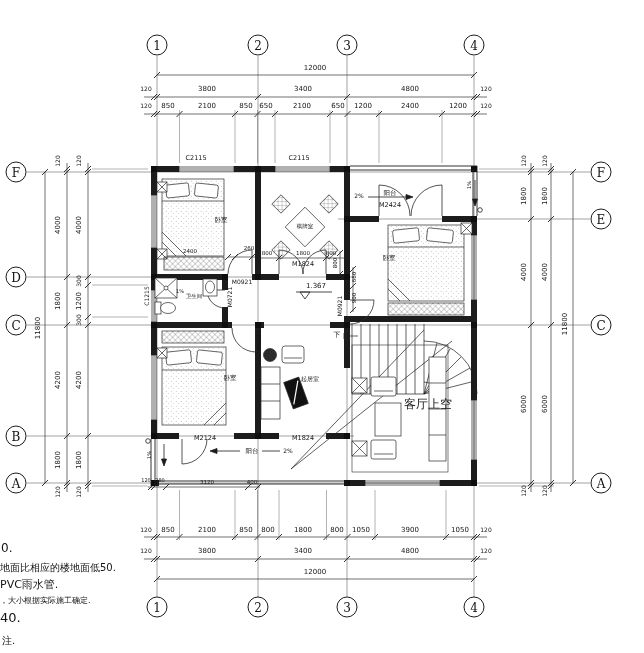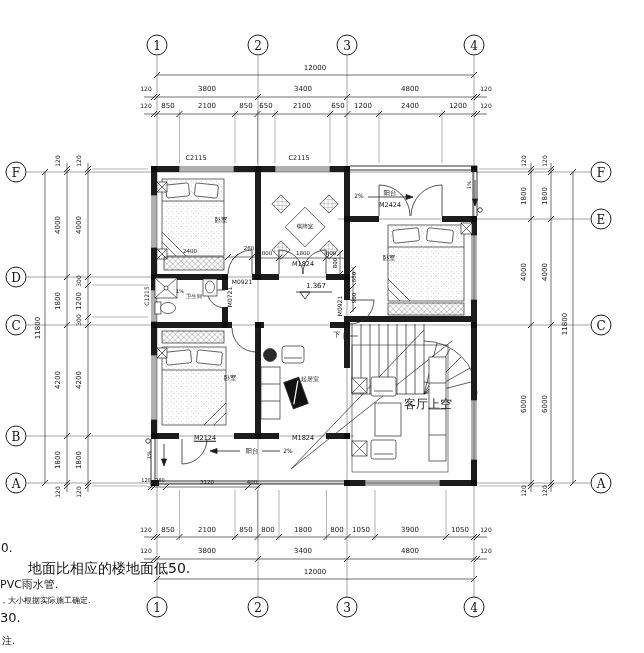--- a/index.html
+++ b/index.html
@@ -476,29 +476,29 @@
       <span class="lbl" style="left: 267px; top: 254px; font-size: 5.5px;">800</span>
       <span class="lbl" style="left: 303px; top: 254px; font-size: 5.5px;">1800</span>
       <span class="lbl" style="left: 331px; top: 254px; font-size: 5.5px;">800</span>
       <span class="lbl" data-rot="1" style="left: 336px; top: 263px; font-size: 5.5px;">800</span>
       <span class="lbl" data-rot="1" style="left: 355px; top: 277px; font-size: 5.5px;">660</span>
       <span class="lbl" data-rot="1" style="left: 355px; top: 298px; font-size: 5.5px;">900</span>
       <span class="lbl" style="left: 316px; top: 286px; font-size: 7px;">1.367</span>
       <span class="lbl" style="left: 337px; top: 335px; font-size: 7px;">下</span>
       <span class="lbl" style="left: 310px; top: 379px; font-size: 6px;">起居室</span>
       <span class="lbl" style="left: 428px; top: 404px; font-size: 12px; font-family: Liberation Serif, serif;">客厅上空</span>
-      <span class="lbl" style="left: 205px; top: 438px; font-size: 6.5px; text-decoration: underline;">M2124</span>
+      <span class="lbl" style="left: 205px; top: 438px; font-size: 6.5px;">M2124</span>
       <span class="lbl" style="left: 303px; top: 438px; font-size: 6.5px;">M1824</span>
       <span class="lbl" style="left: 252px; top: 451px; font-size: 6.5px;">阳台</span>
       <span class="lbl" style="left: 288px; top: 451px; font-size: 6px;">2%</span>
       <span class="lbl" data-rot="1" style="left: 149px; top: 455px; font-size: 5px;">1%</span>
       <span class="lbl" style="left: 146px; top: 480px; font-size: 5px;">120</span>
       <span class="lbl" style="left: 160px; top: 480px; font-size: 5px;">280</span>
       <span class="lbl" style="left: 207px; top: 483px; font-size: 5.5px;">3120</span>
       <span class="lbl" style="left: 252px; top: 483px; font-size: 5.5px;">400</span>
       <span class="lbl" data-al="l" style="left: 1px; top: 548px; font-size: 12px;">0.</span>
-      <span class="lbl" data-al="l" style="left: 0px; top: 568px; font-size: 14px; padding-left: 28px;">地面比相应的楼地面低50.</span>
+      <span class="lbl" data-al="l" style="left: 0px; top: 568px; font-size: 10px;">地面比相应的楼地面低50.</span>
       <span class="lbl" data-al="l" style="left: 0px; top: 584px; font-size: 11px;">PVC雨水管.</span>
       <span class="lbl" data-al="l" style="left: 0px; top: 601px; font-size: 8px;">，大小根据实际施工确定.</span>
-      <span class="lbl" data-al="l" style="left: 0px; top: 617px; font-size: 13px;">30.</span>
+      <span class="lbl" data-al="l" style="left: 0px; top: 617px; font-size: 13px;">40.</span>
       <span class="lbl" data-al="l" style="left: 2px; top: 641px; font-size: 10px;">注.</span>
     </div>
 </div>
 
 </body></html>

